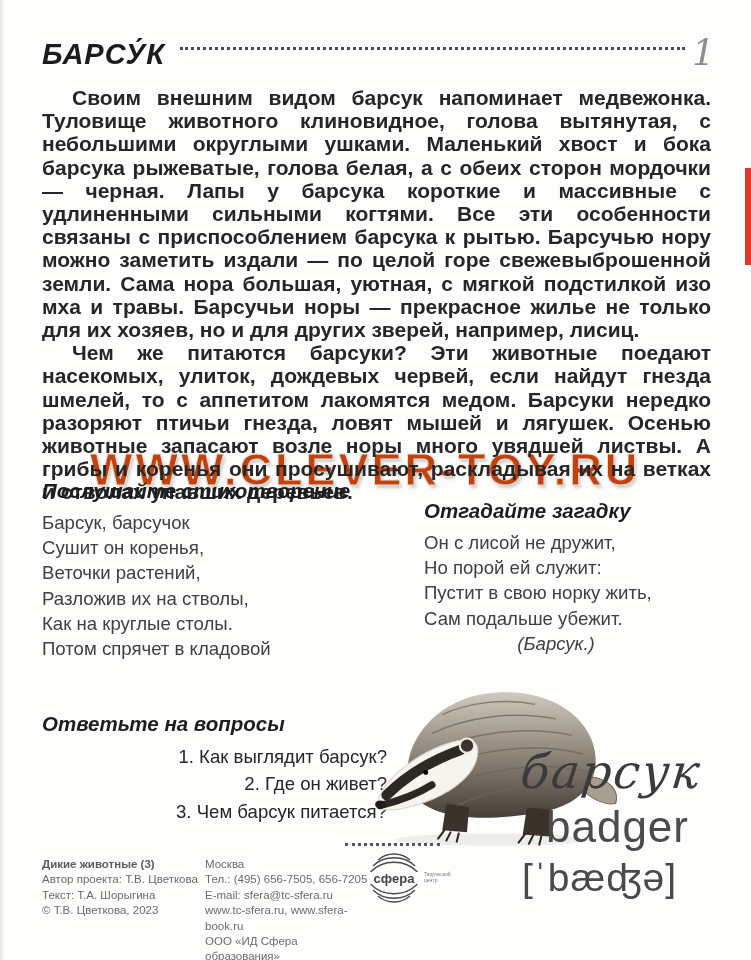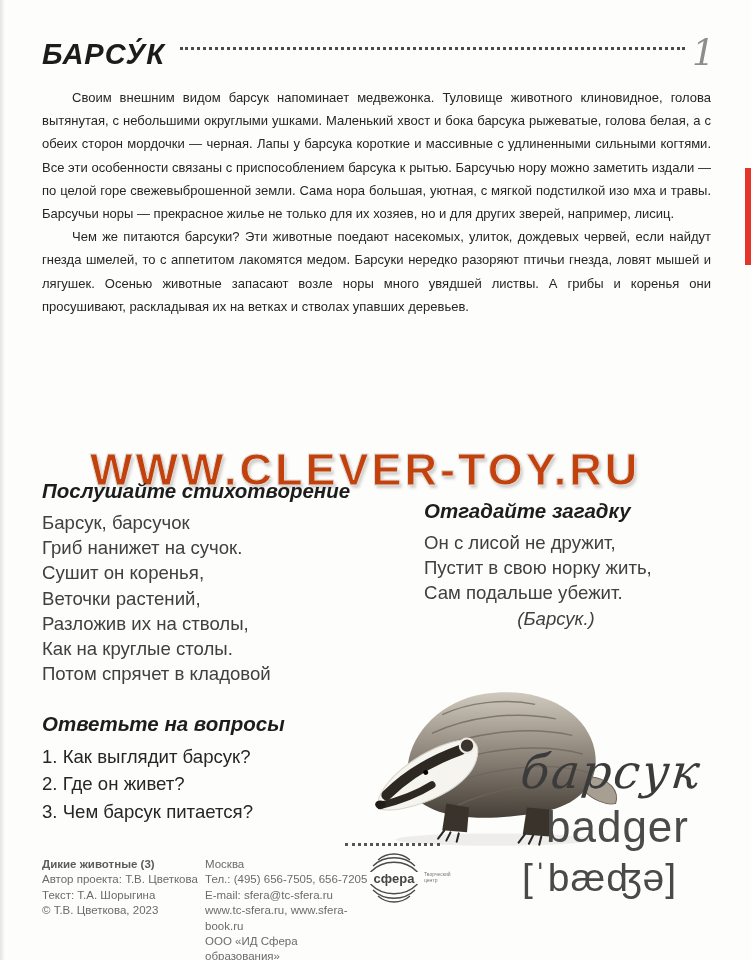--- a/index.html
+++ b/index.html
@@ -14,39 +14,39 @@
   
   .title { position:absolute; left:42px; top:38px;
     font-style:italic; font-weight:bold; font-size:29px; letter-spacing:1px; color:#1c1c1c; }
   .dot-leader { position:absolute; left:180px; top:47px; width:505px; height:0;
     border-bottom:3.4px dotted #4b4b4b; }
   .page-num { position:absolute; left:692px; top:32px;
     font-family:"DejaVu Serif", serif; font-style:italic; font-size:36px; color:#8d8d8d; }
 
   
   .article { position:absolute; left:42px; top:86px; width:669px; z-index:1;
-    font-size:13px; line-height:23.2px; text-align:justify; color:#262626; }
+    font-size:21px; line-height:23.2px; text-align:justify; color:#262626;font-weight:bold; }
   .article p { margin:0; text-indent:30px; }
 
   
   .watermark { position:absolute; left:58px; top:444px; z-index:0; white-space:nowrap;
     font-weight:bold; font-size:45px; letter-spacing:3px;
     color:#c2410c; -webkit-text-stroke:1px #e0ddd8;
     text-shadow:2px 3px 3px rgba(95,90,85,.28);margin-left:32px; }
 
   .col { position:absolute; z-index:1; }
   .section-heading { font-style:italic; font-weight:bold; font-size:20.5px;
     color:#1d1d1d; margin:0 0 7px 0; }
   .verse-line { font-size:18.6px; line-height:25.2px; color:#404040; }
   .poem-col { left:42px; top:479px; width:345px; }
   .riddle-col { left:424px; top:479px; width:270px;margin-top:20px; }
   .riddle-answer { font-style:italic; text-align:center; padding-right:6px; }
 
   .questions-col { left:42px; top:712px; width:345px; }
-  .question-line { font-size:18.6px; line-height:27.4px; color:#262626; }
+  .question-line { font-size:18.6px; line-height:27.4px; color:#262626;text-align:right; }
 
   
   .badger-figure { position:absolute; left:370px; top:652px; width:258px; height:208px; z-index:1; }
   .label-script { position:absolute; right:50px; top:744px; z-index:1;
     font-family:"DejaVu Serif", serif; font-style:italic; font-size:47px; color:#3b3b3b;
     transform:skewX(-6deg); letter-spacing:2px; }
   .label-english { position:absolute; right:62px; top:802px; z-index:2;
     font-size:44px; color:#4b4b4b; letter-spacing:1px; }
   .label-phonetic { position:absolute; right:74px; top:856px; z-index:2;
     font-size:39px; color:#494949; letter-spacing:1px; }
@@ -76,31 +76,31 @@
   <div class="article">
     <p>Своим внешним видом барсук напоминает медвежонка. Туловище животного клиновидное, голова вытянутая, с небольшими округлыми ушками. Маленький хвост и бока барсука рыжеватые, голова белая, а с обеих сторон мордочки — черная. Лапы у барсука короткие и массивные с удлиненными сильными когтями. Все эти особенности связаны с приспособлением барсука к рытью. Барсучью нору можно заметить издали — по целой горе свежевыброшенной земли. Сама нора большая, уютная, с мягкой подстилкой изо мха и травы. Барсучьи норы — прекрасное жилье не только для их хозяев, но и для других зверей, например, лисиц.</p>
     <p>Чем же питаются барсуки? Эти животные поедают насекомых, улиток, дождевых червей, если найдут гнезда шмелей, то с аппетитом лакомятся медом. Барсуки нередко разоряют птичьи гнезда, ловят мышей и лягушек. Осенью животные запасают возле норы много увядшей листвы. А грибы и коренья они просушивают, раскладывая их на ветках и стволах упавших деревьев.</p>
   </div>
 
   <div class="watermark">WWW.CLEVER-TOY.RU</div>
 
   <div class="col poem-col">
     <div class="section-heading">Послушайте стихотворение</div>
     <div class="verse-line">Барсук, барсучок</div>
-    <div class="verse-line">Гриб нанижет на сучок.</div>
     <div class="verse-line">Сушит он коренья,</div>
     <div class="verse-line">Веточки растений,</div>
     <div class="verse-line">Разложив их на стволы,</div>
     <div class="verse-line">Как на круглые столы.</div>
     <div class="verse-line">Потом спрячет в кладовой</div>
   </div>
 
   <div class="col riddle-col">
     <div class="section-heading">Отгадайте загадку</div>
     <div class="verse-line">Он с лисой не дружит,</div>
+    <div class="verse-line">Но порой ей служит:</div>
     <div class="verse-line">Пустит в свою норку жить,</div>
     <div class="verse-line">Сам подальше убежит.</div>
     <div class="verse-line riddle-answer">(Барсук.)</div>
   </div>
 
   <div class="col questions-col">
     <div class="section-heading">Ответьте на вопросы</div>
     <div class="question-line">1. Как выглядит барсук?</div>
     <div class="question-line">2. Где он живет?</div>
     <div class="question-line">3. Чем барсук питается?</div>

